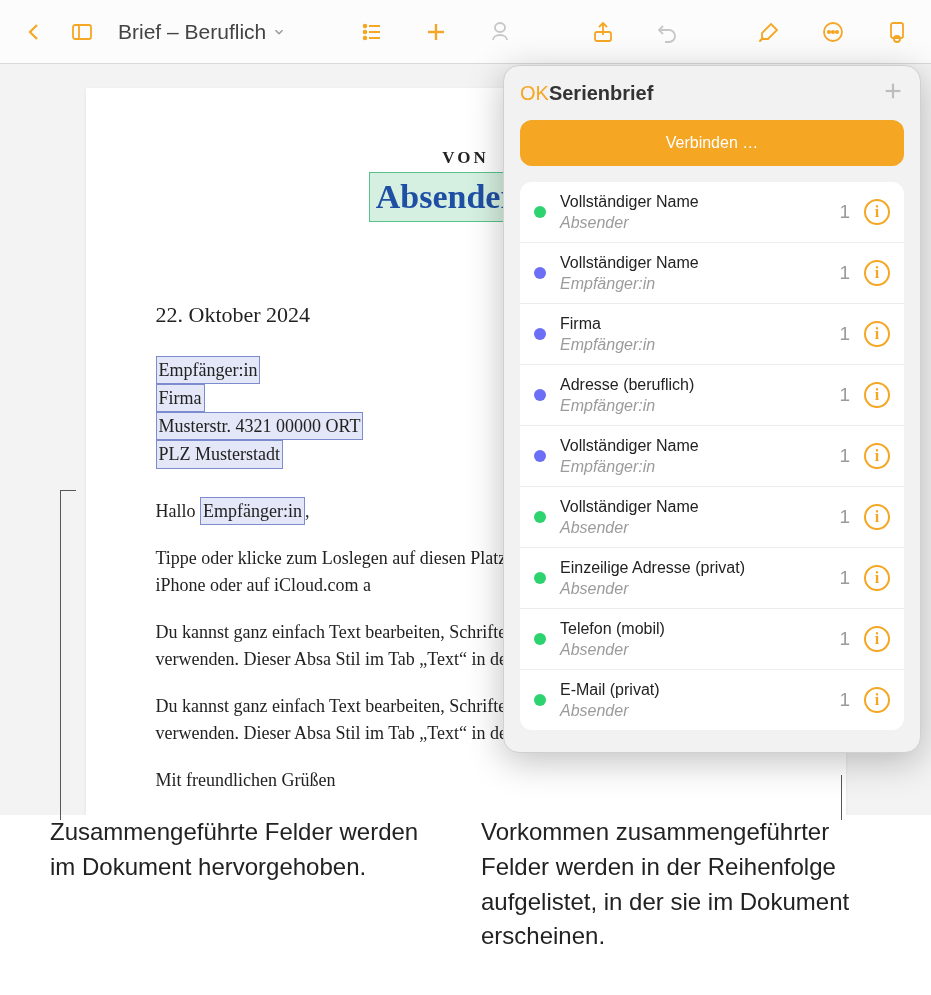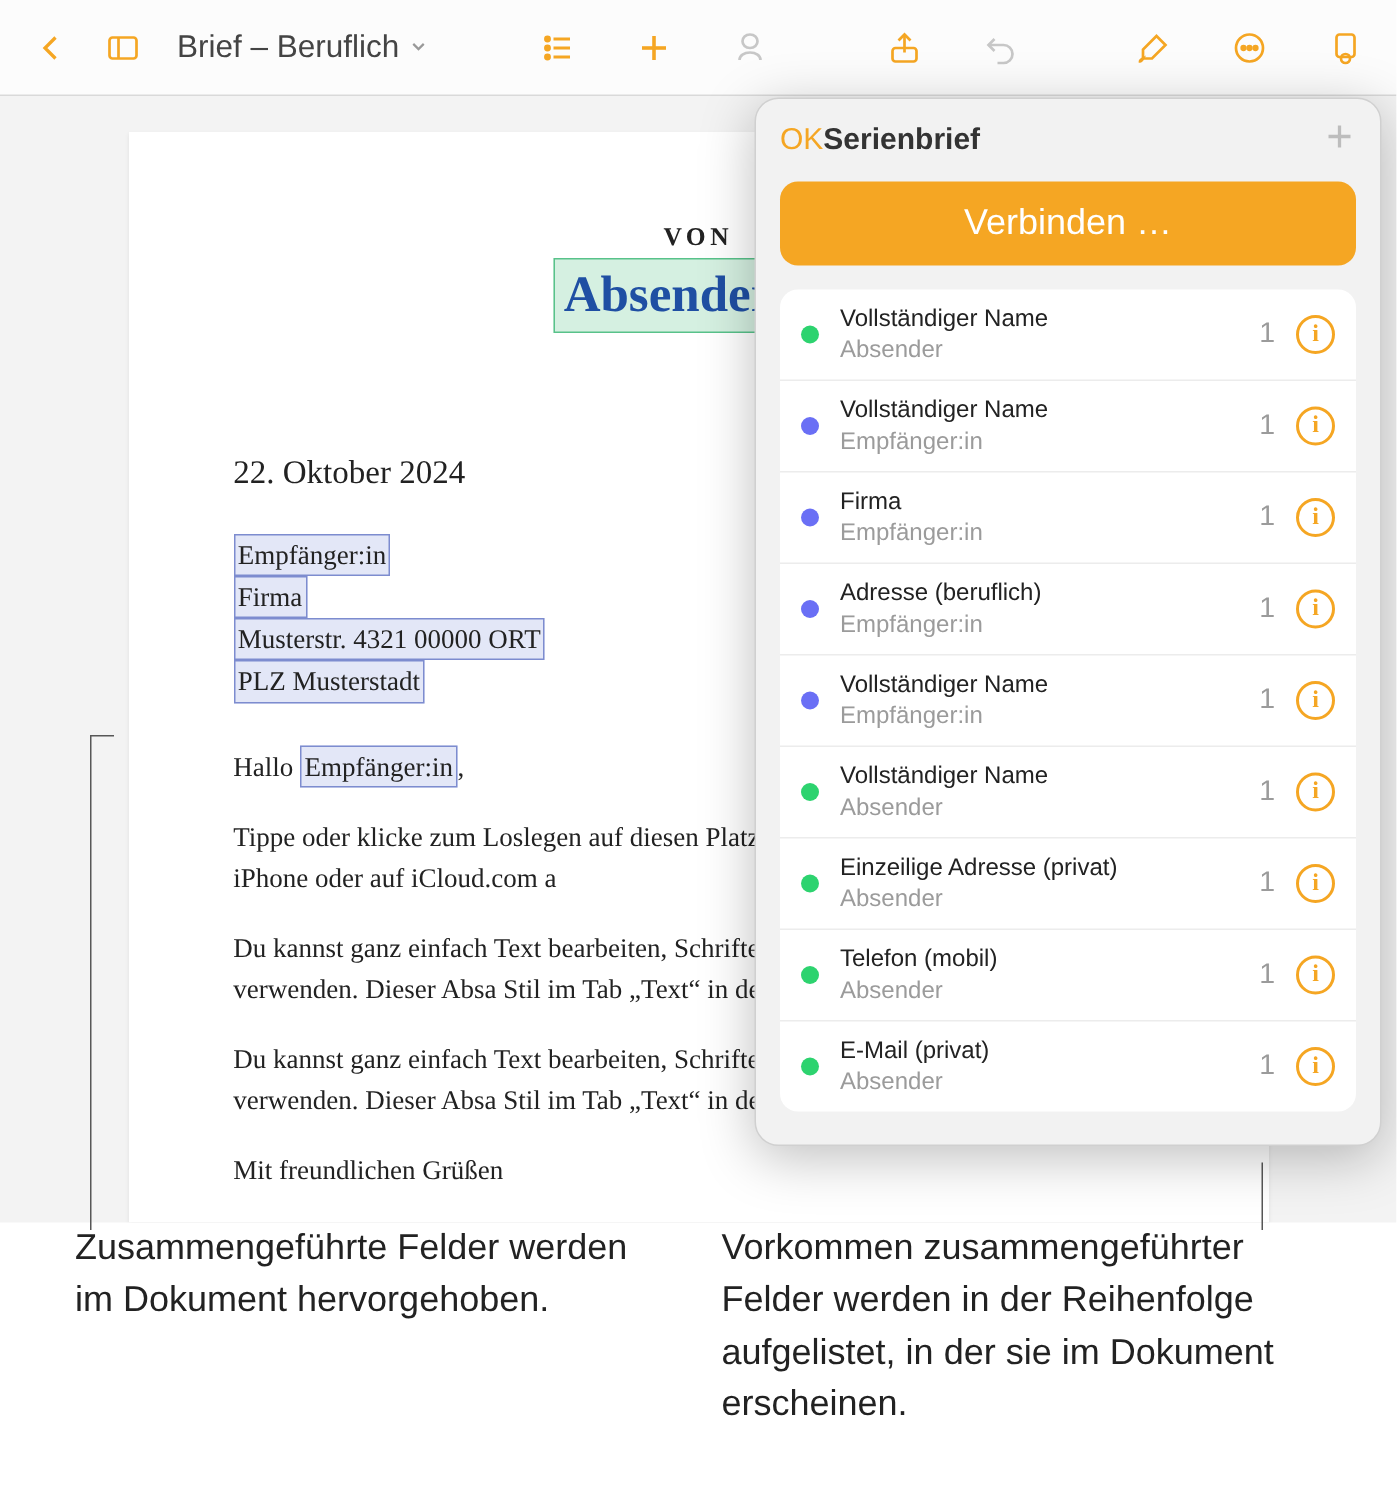--- a/index.html
+++ b/index.html
@@ -144,21 +144,21 @@
       color: #bdbdbd;
       width: 28px;
       text-align: right;
     }
     .connect-btn {
       width: 100%;
       background: #f5a623;
       border: none;
       border-radius: 12px;
       color: #fff;
-      font-size: 24px;
+      font-size: 16px;
       padding: 14px 0;
       margin-bottom: 16px;
       font-weight: 400;
     }
     .field-list {
       background: #fff;
       border-radius: 12px;
       overflow: hidden;
     }
     .field-row {
@@ -180,20 +180,21 @@
     .field-txt { flex: 1; min-width: 0; }
     .field-name {
       font-size: 16px;
       color: #222;
       line-height: 1.25;
     }
     .field-sub {
       font-size: 16px;
       color: #9b9b9b;
       margin-top: 2px;
+      font-style: italic;
     }
     .field-count {
       font-size: 19px;
       color: #9b9b9b;
     }
     .info-btn {
       width: 26px;
       height: 26px;
       border: 2px solid #f5a623;
       border-radius: 50%;

